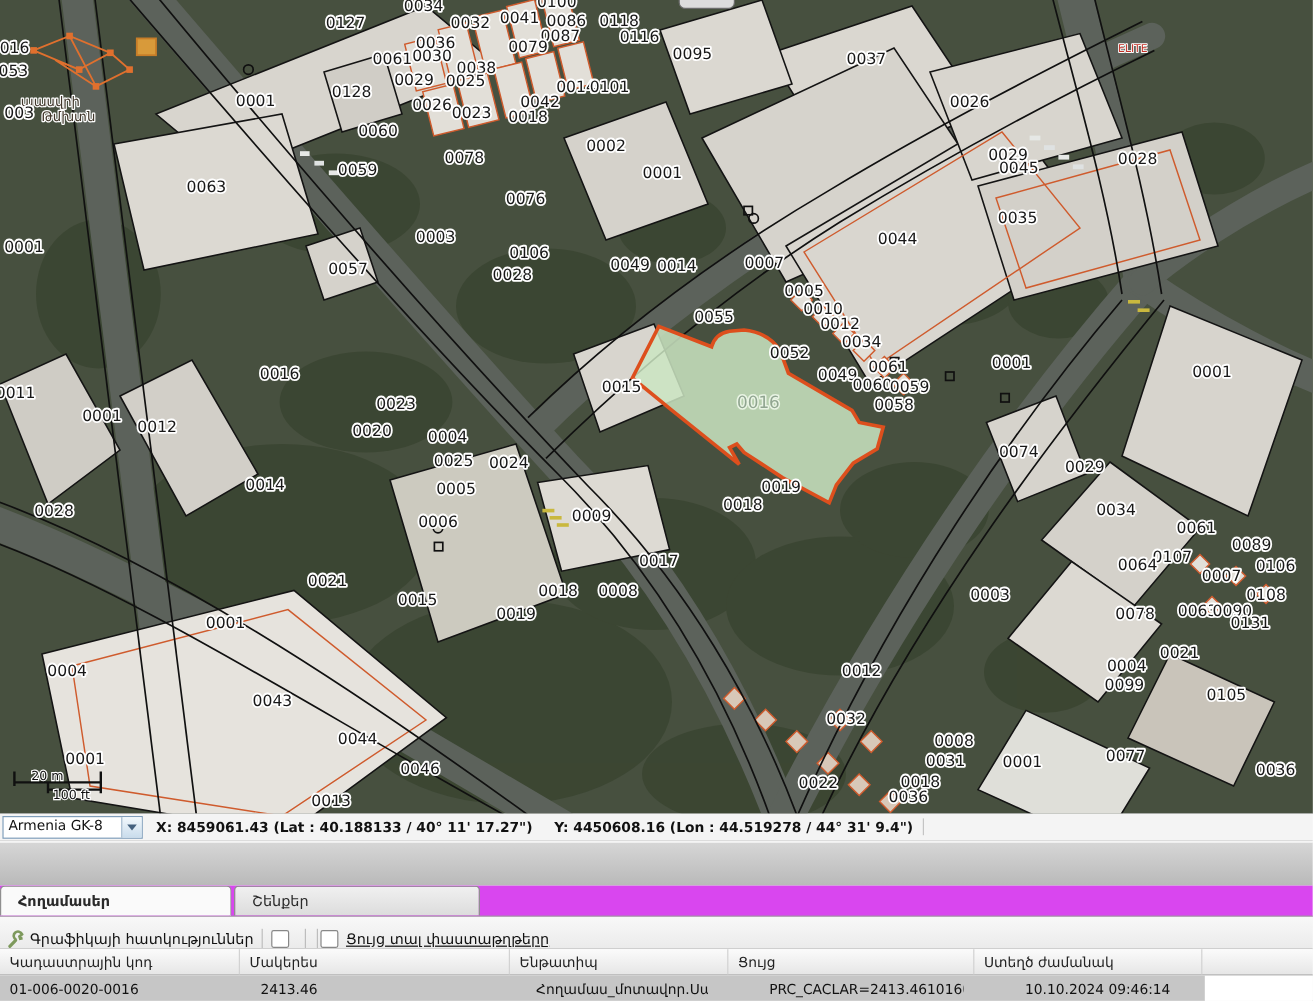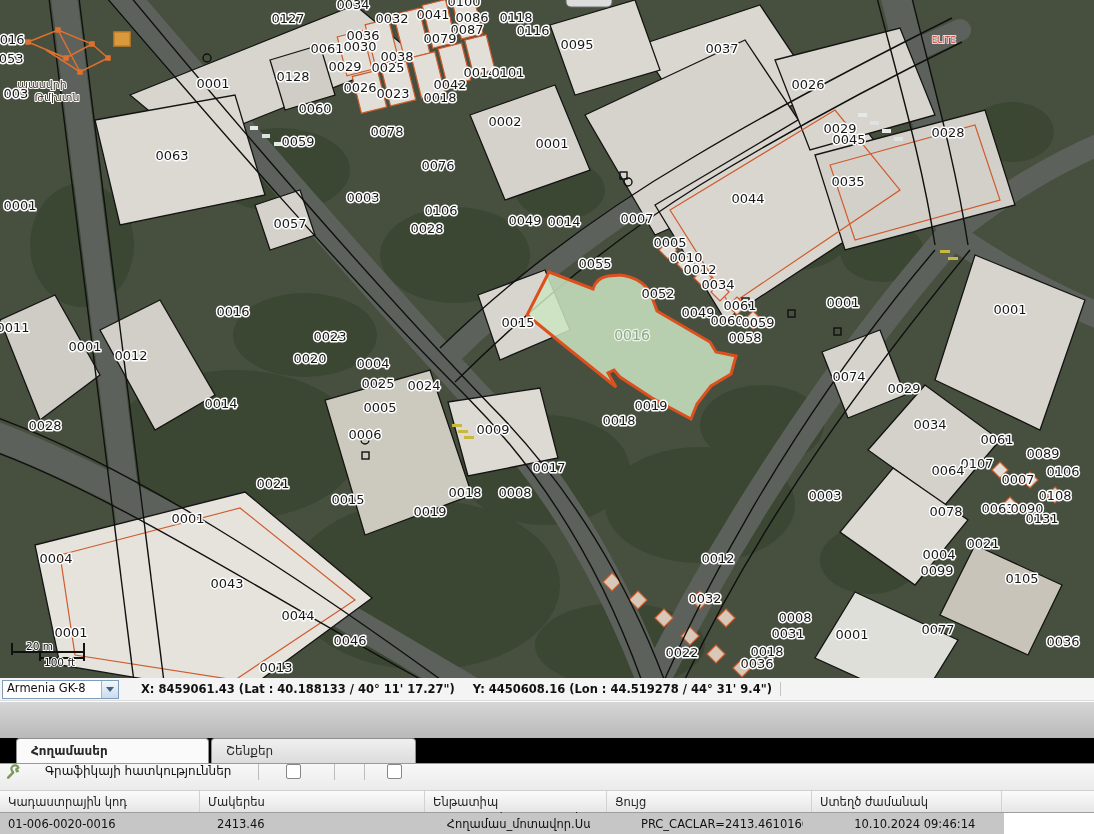--- a/index.html
+++ b/index.html
@@ -18,36 +18,36 @@
 
   
   .statusbar{position:relative;height:22px;background:#f4f4f4;border-bottom:1px solid #dcdcdc;
              display:flex;align-items:center;font-size:11.5px;color:#111;}
   .combo{position:relative;margin-left:2px;width:115px;height:17px;background:#fff;
          border:1px solid #7f9db9;display:flex;align-items:flex-start;}
   .combo-text{flex:1;padding-left:4px;font-size:11.5px;color:#111;white-space:nowrap;overflow:hidden;}
   .combo-trigger{width:16px;height:100%;border-left:1px solid #9db6cc;
                  background:linear-gradient(#f2f8fc,#c9dcec);display:flex;align-items:center;justify-content:center;cursor:pointer;}
   .combo-trigger .arr{width:0;height:0;border-left:4px solid transparent;border-right:4px solid transparent;border-top:5px solid #44617e;}
-  .coords{margin-left:22px;font-weight:bold;white-space:nowrap;}
+  .coords{margin-left:11px;font-weight:bold;white-space:nowrap;}
   .coords .sp{display:inline-block;width:14px;}
   .vsep-status{width:1px;height:14px;background:#c4c4c4;margin-left:8px;}
 
   
   .gap{height:37px;background:linear-gradient(#d6d6d6,#b9b9b9);border-top:1px solid #fdfdfd;box-sizing:border-box;}
-  .tabstrip{height:26px;background:#000000;display:flex;align-items:flex-end;padding-left:16px;border-bottom:1px solid #9a9a9a;box-sizing:border-box;}
+  .tabstrip{height:26px;background:#d946ef;display:flex;align-items:flex-end;padding-left:0;border-bottom:1px solid #9a9a9a;box-sizing:border-box;}
   .tab{height:25px;line-height:25px;box-sizing:border-box;border:1px solid #8f8f8f;border-bottom:none;
        border-radius:4px 4px 0 0;padding-left:14px;font-size:12px;color:#2a2a2a;
        background:linear-gradient(#f0f0f0,#dcdcdc);margin-right:2px;cursor:pointer;}
   .tab.active{background:#fafafa;font-weight:bold;width:193px;}
   .tab:not(.active){width:205px;}
 
   
   .toolbar{height:27px;background:linear-gradient(#f8f8f8,#ebebeb);border-bottom:1px solid #cfcfcf;
-           display:flex;align-items:flex-start;font-size:12px;color:#111;box-sizing:border-box;gap:20px;}
+           display:flex;align-items:flex-end;font-size:12px;color:#111;box-sizing:border-box;}
   .wrench{margin-left:6px;margin-right:4px;display:inline-flex;}
   .tb-label{cursor:pointer;white-space:nowrap;}
   .tb-label.und{text-decoration:underline;margin-top:47px;}
   .tsep{width:1px;height:16px;background:#bdbdbd;margin:0 7px;}
   .tsep.narrow{margin:0 2px;}
   .cb{width:13px;height:13px;background:#fff;border:1px solid #878787;border-radius:2px;margin-right:6px;flex:0 0 auto;cursor:pointer;}
 
   
   .grid{font-size:11.5px;color:#111;}
   .ghead{height:22px;display:flex;background:linear-gradient(#fbfbfb,#e6e6e6);border-bottom:1px solid #9e9e9e;box-sizing:border-box;}

